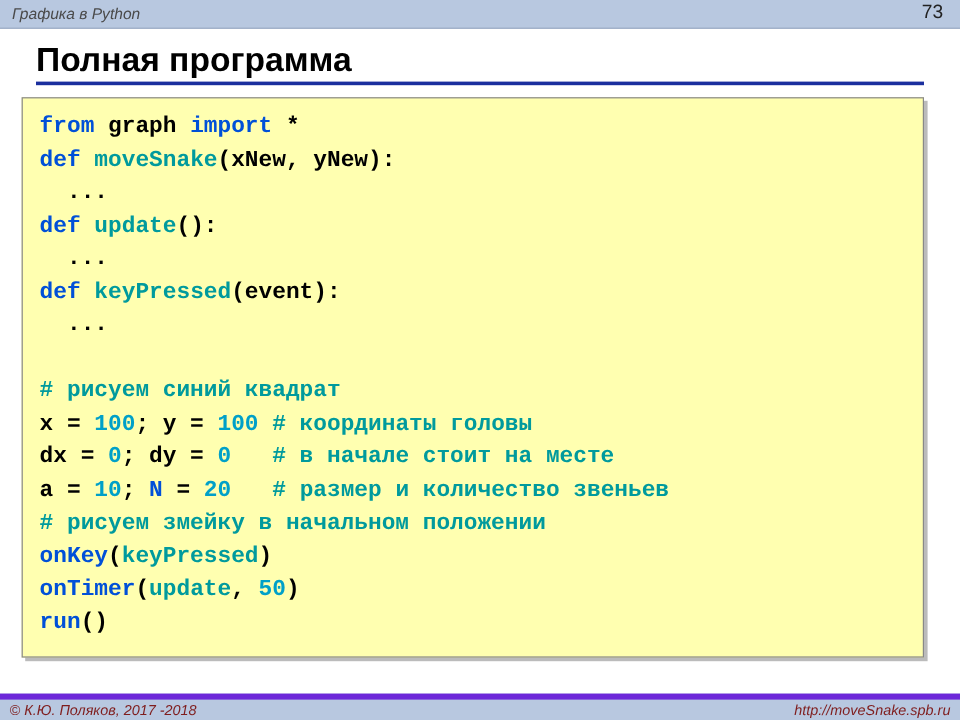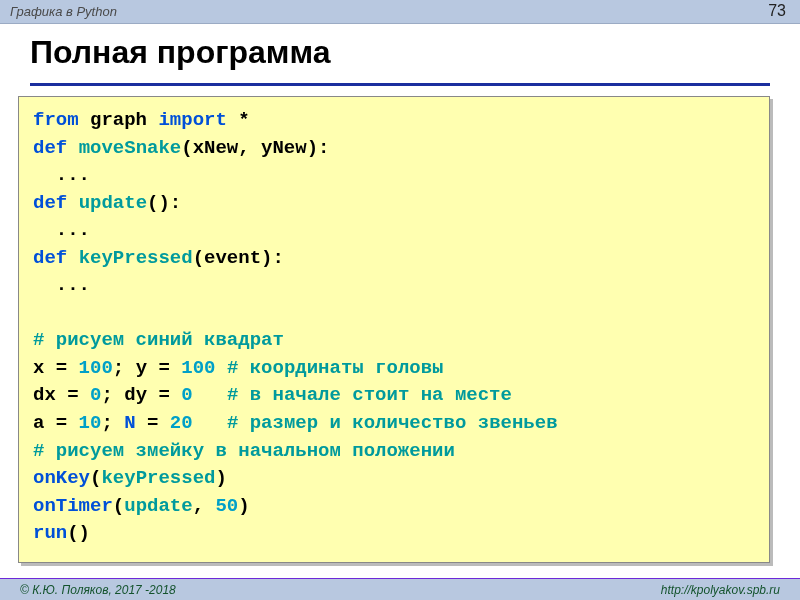--- a/index.html
+++ b/index.html
@@ -6,39 +6,39 @@
   html, body { width: 800px; height: 600px; overflow: hidden; font-family: Arial, Helvetica, sans-serif; background: #fff; }
   .slide { width: 800px; height: 600px; position: relative; background: #fff; }
   .topbar {
     height: 24px; background: #b8c8e0; display: flex; align-items: center;
     padding: 4px 10px; border-bottom: 1px solid #9babc4;
   }
   .topbar-title { font-style: italic; color: #4a4a4a; font-size: 13px; }
   .page-num { position: absolute; right: 14px; top: 2px; font-weight: normal; font-size: 16px; color: #222; }
   .heading-wrap { padding: 10px 30px 6px 30px; }
   .heading {
-    font-size: 32px; font-weight: bold; color: #000;
-    border-bottom: 3px solid #1b2f9e; padding-bottom: 12px;
+    font-size: 28px; font-weight: bold; color: #000;
+    border-bottom: 3px solid #1b2f9e; padding-bottom: 2px;
   }
   .code-outer { padding: 4px 30px 0 18px; }
   .code-block {
     background: #ffffb0; border: 1px solid #888; box-shadow: 3px 3px 0 #bbb;
     padding: 10px 14px 14px 14px; font-family: "Courier New", monospace;
     font-size: 19px; line-height: 1.45; font-weight: bold; color: #000;
     white-space: pre;
   }
   .kw { color: #0050d8; }        
   .fn { color: #009a9d; }        
   .num { color: #00a0c8; }       
   .cmt { color: #009a9d; }
   .footer {
     position: absolute; bottom: 0; left: 0; right: 0; height: 22px;
     background: #b8c8e0; display: flex; justify-content: space-between;
-    align-items: center; padding: 0 20px; font-size: 12px; font-style: italic;
-    color: #14532d; border-top: 1px solid #6d28d9;
+    align-items: center; padding: 0 8px; font-size: 12px; font-style: italic;
+    color: #7f1d1d; border-top: 5px solid #6d28d9;
   }
 </style>
 </head>
 <body>
 
 <div class="slide">
 
   <div class="topbar">
     <span class="topbar-title">Графика в Python</span>
   </div>
@@ -62,16 +62,16 @@
 <span>dx = </span><span class="num">0</span><span>; dy = </span><span class="num">0</span><span>   </span><span class="cmt"># в начале стоит на месте</span>
 <span>a = </span><span class="num">10</span><span>; </span><span class="kw">N</span><span> = </span><span class="num">20</span><span>   </span><span class="cmt"># размер и количество звеньев</span>
 <span class="cmt"># рисуем змейку в начальном положении</span>
 <span class="kw">onKey</span><span>(</span><span class="fn">keyPressed</span><span>)</span>
 <span class="kw">onTimer</span><span>(</span><span class="fn">update</span><span>, </span><span class="num">50</span><span>)</span>
 <span class="kw">run</span><span>()</span></div>
   </div>
 
   <div class="footer">
     <span>© К.Ю. Поляков, 2017 -2018</span>
-    <span>http://kpolyakov.spb.ru</span>
+    <span>http://moveSnake.spb.ru</span>
   </div>
 
 </div>
 
 </body></html>

